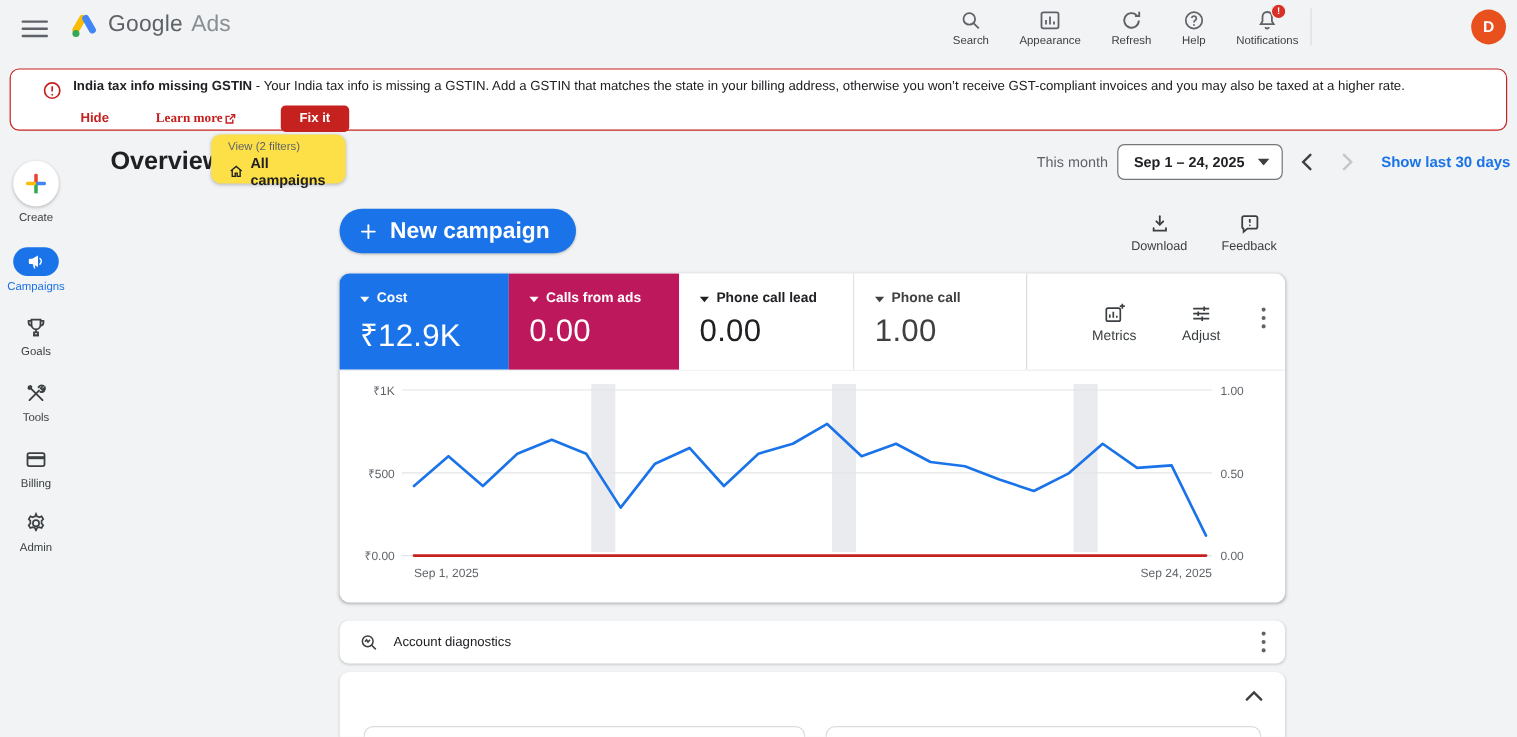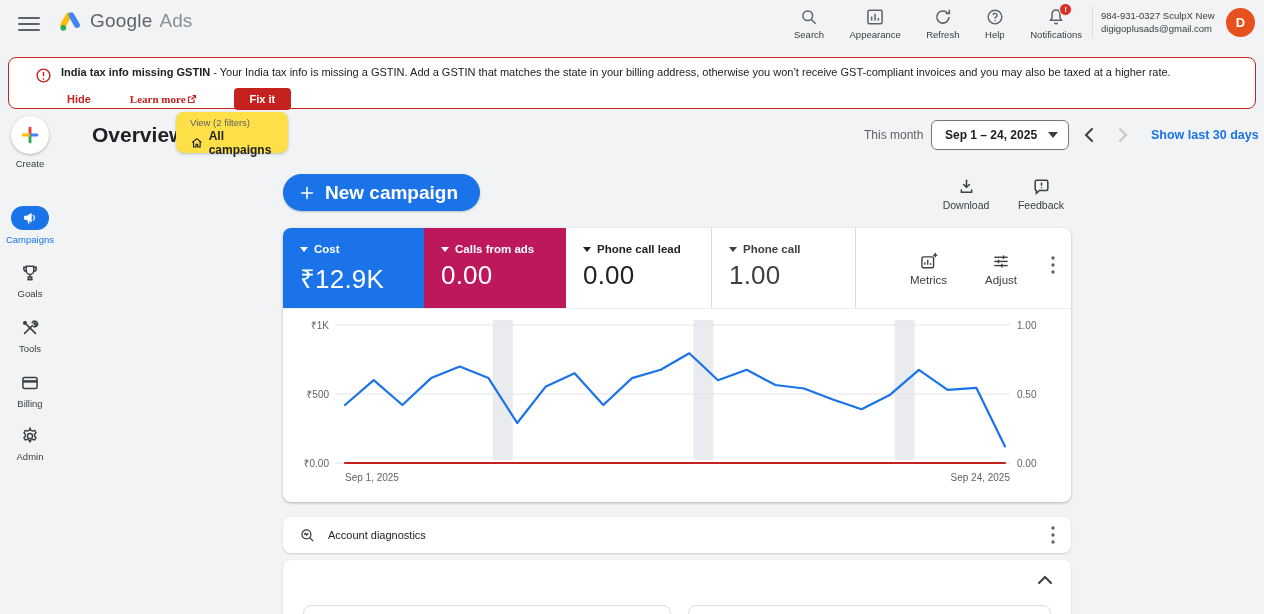--- a/index.html
+++ b/index.html
@@ -35,21 +35,21 @@
 
   
   .sidebar { position:absolute; left:0; top:110px; width:60px; }
   .side-item { display:flex; flex-direction:column; align-items:center; cursor:pointer; }
   .side-lbl { font-size:9.5px; color:#3c4043; margin-top:4px; }
   .create-circle { width:38px; height:38px; background:#fff; border-radius:50%; box-shadow:0 1px 3px rgba(60,64,67,.35); display:flex; align-items:center; justify-content:center; }
   .pill { width:38px; height:24px; border-radius:12px; display:flex; align-items:center; justify-content:center; }
   .pill-active { background:#1a73e8; }
   .lbl-active { color:#1a73e8; }
   .icon-plain { height:22px; display:flex; align-items:center; justify-content:center; }
-  .si-create { position:absolute; left:0; top:6px; width:60px;align-items:center; }
+  .si-create { position:absolute; left:0; top:24px; width:60px;align-items:center; }
   .si-campaigns { position:absolute; left:0; top:96px; width:60px; }
   .si-goals { position:absolute; left:0; top:152px; width:60px; }
   .si-tools { position:absolute; left:0; top:207px; width:60px; }
   .si-billing { position:absolute; left:0; top:262px; width:60px; }
   .si-admin { position:absolute; left:0; top:315px; width:60px; }
 
   
   .page-title { position:absolute; left:92px; top:123px; font-size:21px; color:#202124; }
   .filter-chip { position:absolute; left:176px; top:112px; width:112px; height:41px; background:#fde047; border-radius:8px; box-shadow:0 1px 3px rgba(60,64,67,.3); padding:5px 0 0 14px; cursor:pointer; }
   .chip-line1 { font-size:9.5px; color:#5f6368; }
@@ -163,24 +163,20 @@
             <path d="M12 3.6c-3 0-4.7 2.1-4.7 5.1v4.1l-1.8 3h13l-1.8-3V8.7c0-3-1.7-5.1-4.7-5.1z"></path>
             <path d="M10.4 18.6a1.6 1.6 0 0 0 3.2 0"></path>
           </svg>
         <span class="badge">!</span>
       </span>
       <span class="lbl">Notifications</span>
     </div>
   </div>
 
   <div class="tb-divider"></div>
-  <div class="account">
-    <div>984-931-0327 SculpX New</div>
-    <div>digigoplusads@gmail.com</div>
-  </div>
   <div class="avatar" style="background: rgb(232, 80, 30);">D</div>
 </header>
 
 <div class="banner">
   <span class="banner-icon">
     <svg class="ic" width="17" height="17" viewBox="0 0 24 24" fill="none" stroke="#c5221f" stroke-width="2">
         <circle cx="12" cy="12" r="9"></circle>
         <line x1="12" y1="7" x2="12" y2="13"></line>
         <circle cx="12" cy="16.8" r="1.1" fill="#c5221f" stroke="none"></circle>
       </svg>

